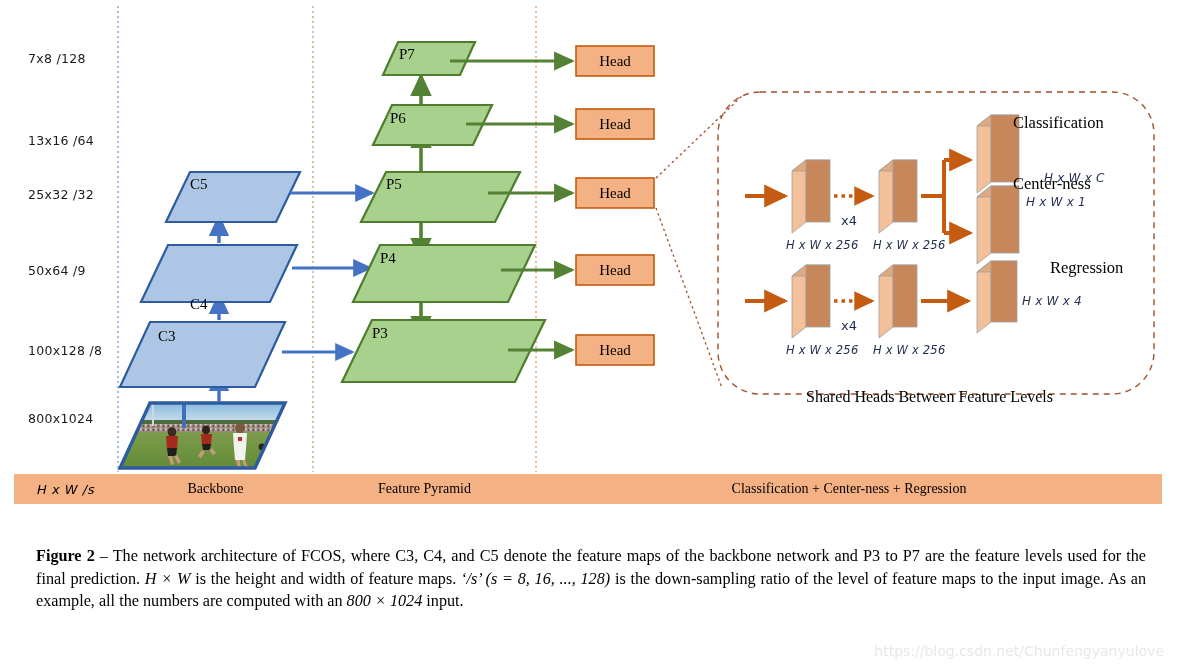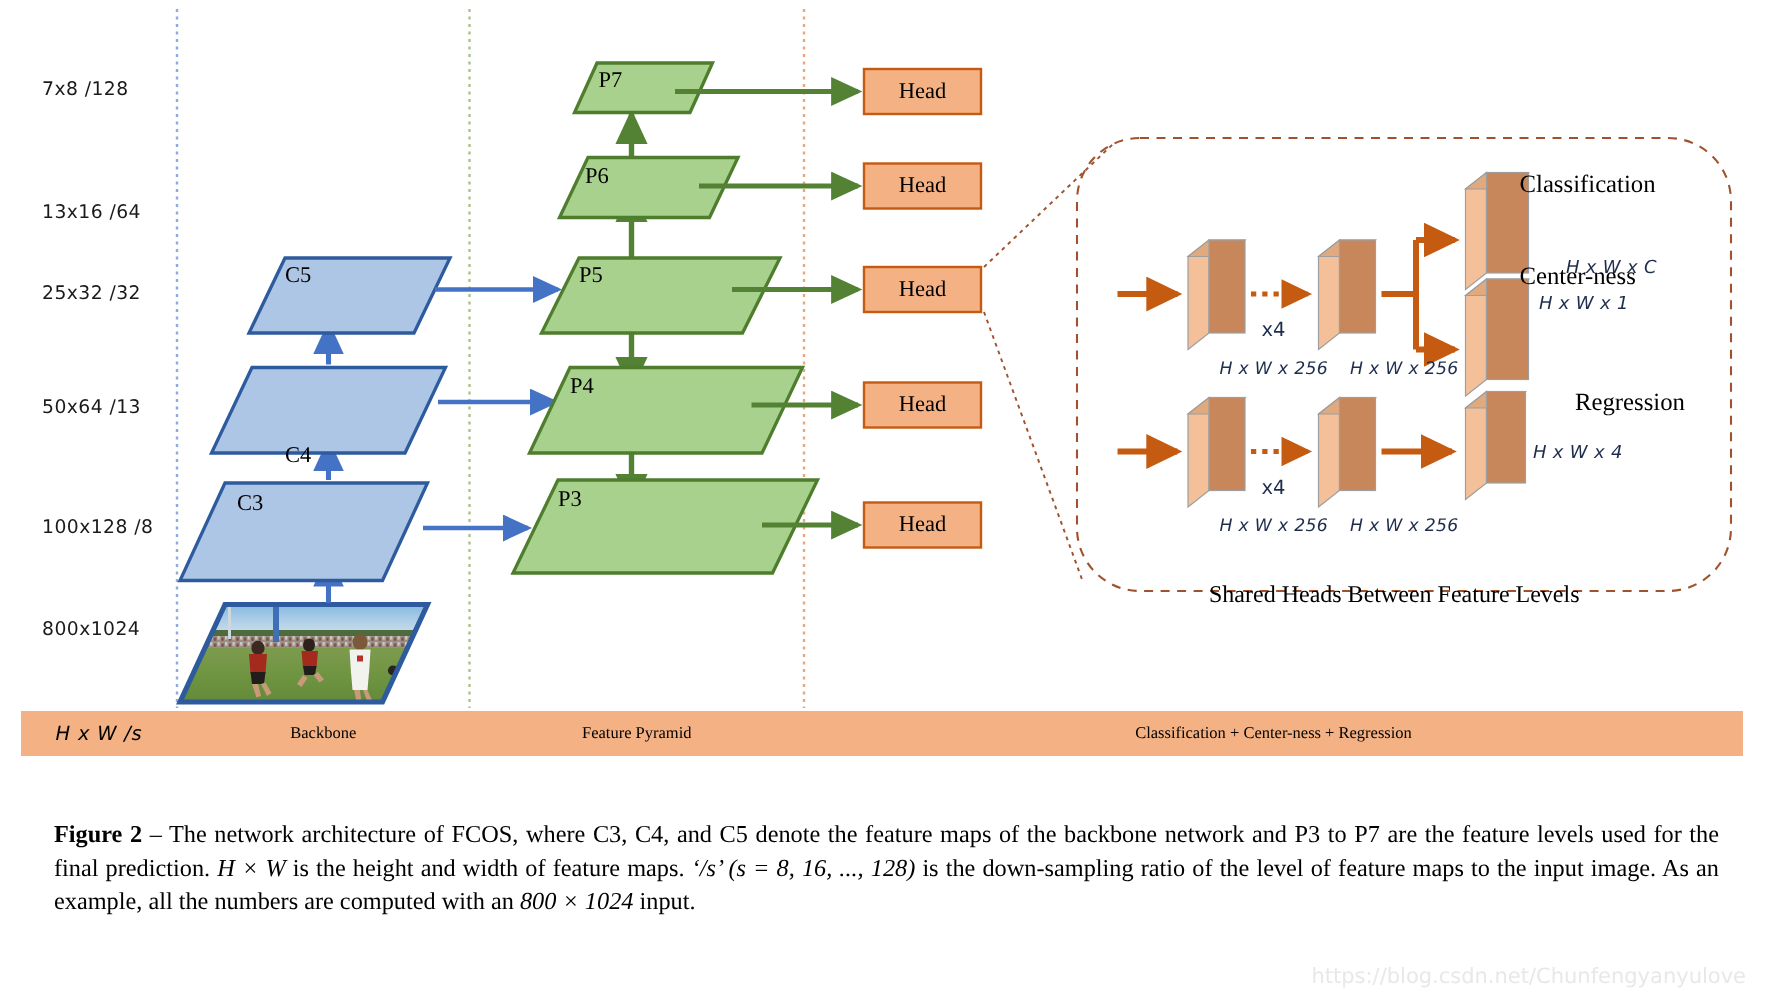--- a/index.html
+++ b/index.html
@@ -35,21 +35,21 @@
   #stage-bar {
     position: absolute;
     left: 14px; top: 474px;
     width: 1148px; height: 30px;
     background: #F4B183;
   }
   .stage-cell {
     position: absolute;
     top: 0; height: 30px;
     display: flex; align-items: center; justify-content: center;
-    font-size: 11px;
+    font-size: 14px;
     color: #000;
     white-space: nowrap;
   }
   .stage-cell.italic {
     font-family: "DejaVu Sans", sans-serif;
     font-style: italic;
     font-size: 13px;
     letter-spacing: .5px;
   }
 
@@ -70,21 +70,20 @@
 
   
   .det-dim {
     position: absolute;
     font-family: "DejaVu Sans", sans-serif;
     font-style: italic;
     font-size: 11.5px;
     color: #1f2d4d;
     white-space: nowrap;
     letter-spacing: .2px;
-    margin-left: 27px;
   }
   .det-x4 {
     position: absolute;
     font-family: "DejaVu Sans", sans-serif;
     font-size: 13px;
     color: #1f2d4d;
     white-space: nowrap;
   }
   .det-out-name {
     position: absolute;
@@ -348,21 +347,21 @@
         <path d="M977,272 L991,261 L991,322 L977,333 z" fill="#F3C09A" stroke="#9e9e9e" stroke-width="0.8"></path>
         <path d="M977,272 L991,261 L1017,261 L1003,272 z" fill="#E0A97E" stroke="#9e9e9e" stroke-width="0.8"></path>
         <rect x="991" y="261" width="26" height="61" fill="#C8875B" stroke="#9e9e9e" stroke-width="0.8"></rect>
       </g>
     </g>
   </svg>
 
   <div class="scale-label" style="left:28px; top:51px;">7x8  /128</div>
   <div class="scale-label" style="left:28px; top:133px;">13x16  /64</div>
   <div class="scale-label" style="left:28px; top:187px;">25x32  /32</div>
-  <div class="scale-label" style="left:28px; top:263px;">50x64  /13</div>
+  <div class="scale-label" style="left:28px; top:263px;">50x64  /9</div>
   <div class="scale-label" style="left:28px; top:343px;">100x128  /8</div>
   <div class="scale-label" style="left:28px; top:411px;">800x1024</div>
 
   <div class="node-label" style="left:190px; top:176px;">C5</div>
   <div class="node-label" style="left:190px; top:252px;margin-top:44px;">C4</div>
   <div class="node-label" style="left:158px; top:328px;">C3</div>
 
   <div class="node-label" style="left:399px; top:46px;">P7</div>
   <div class="node-label" style="left:390px; top:110px;">P6</div>
   <div class="node-label" style="left:386px; top:176px;">P5</div>

